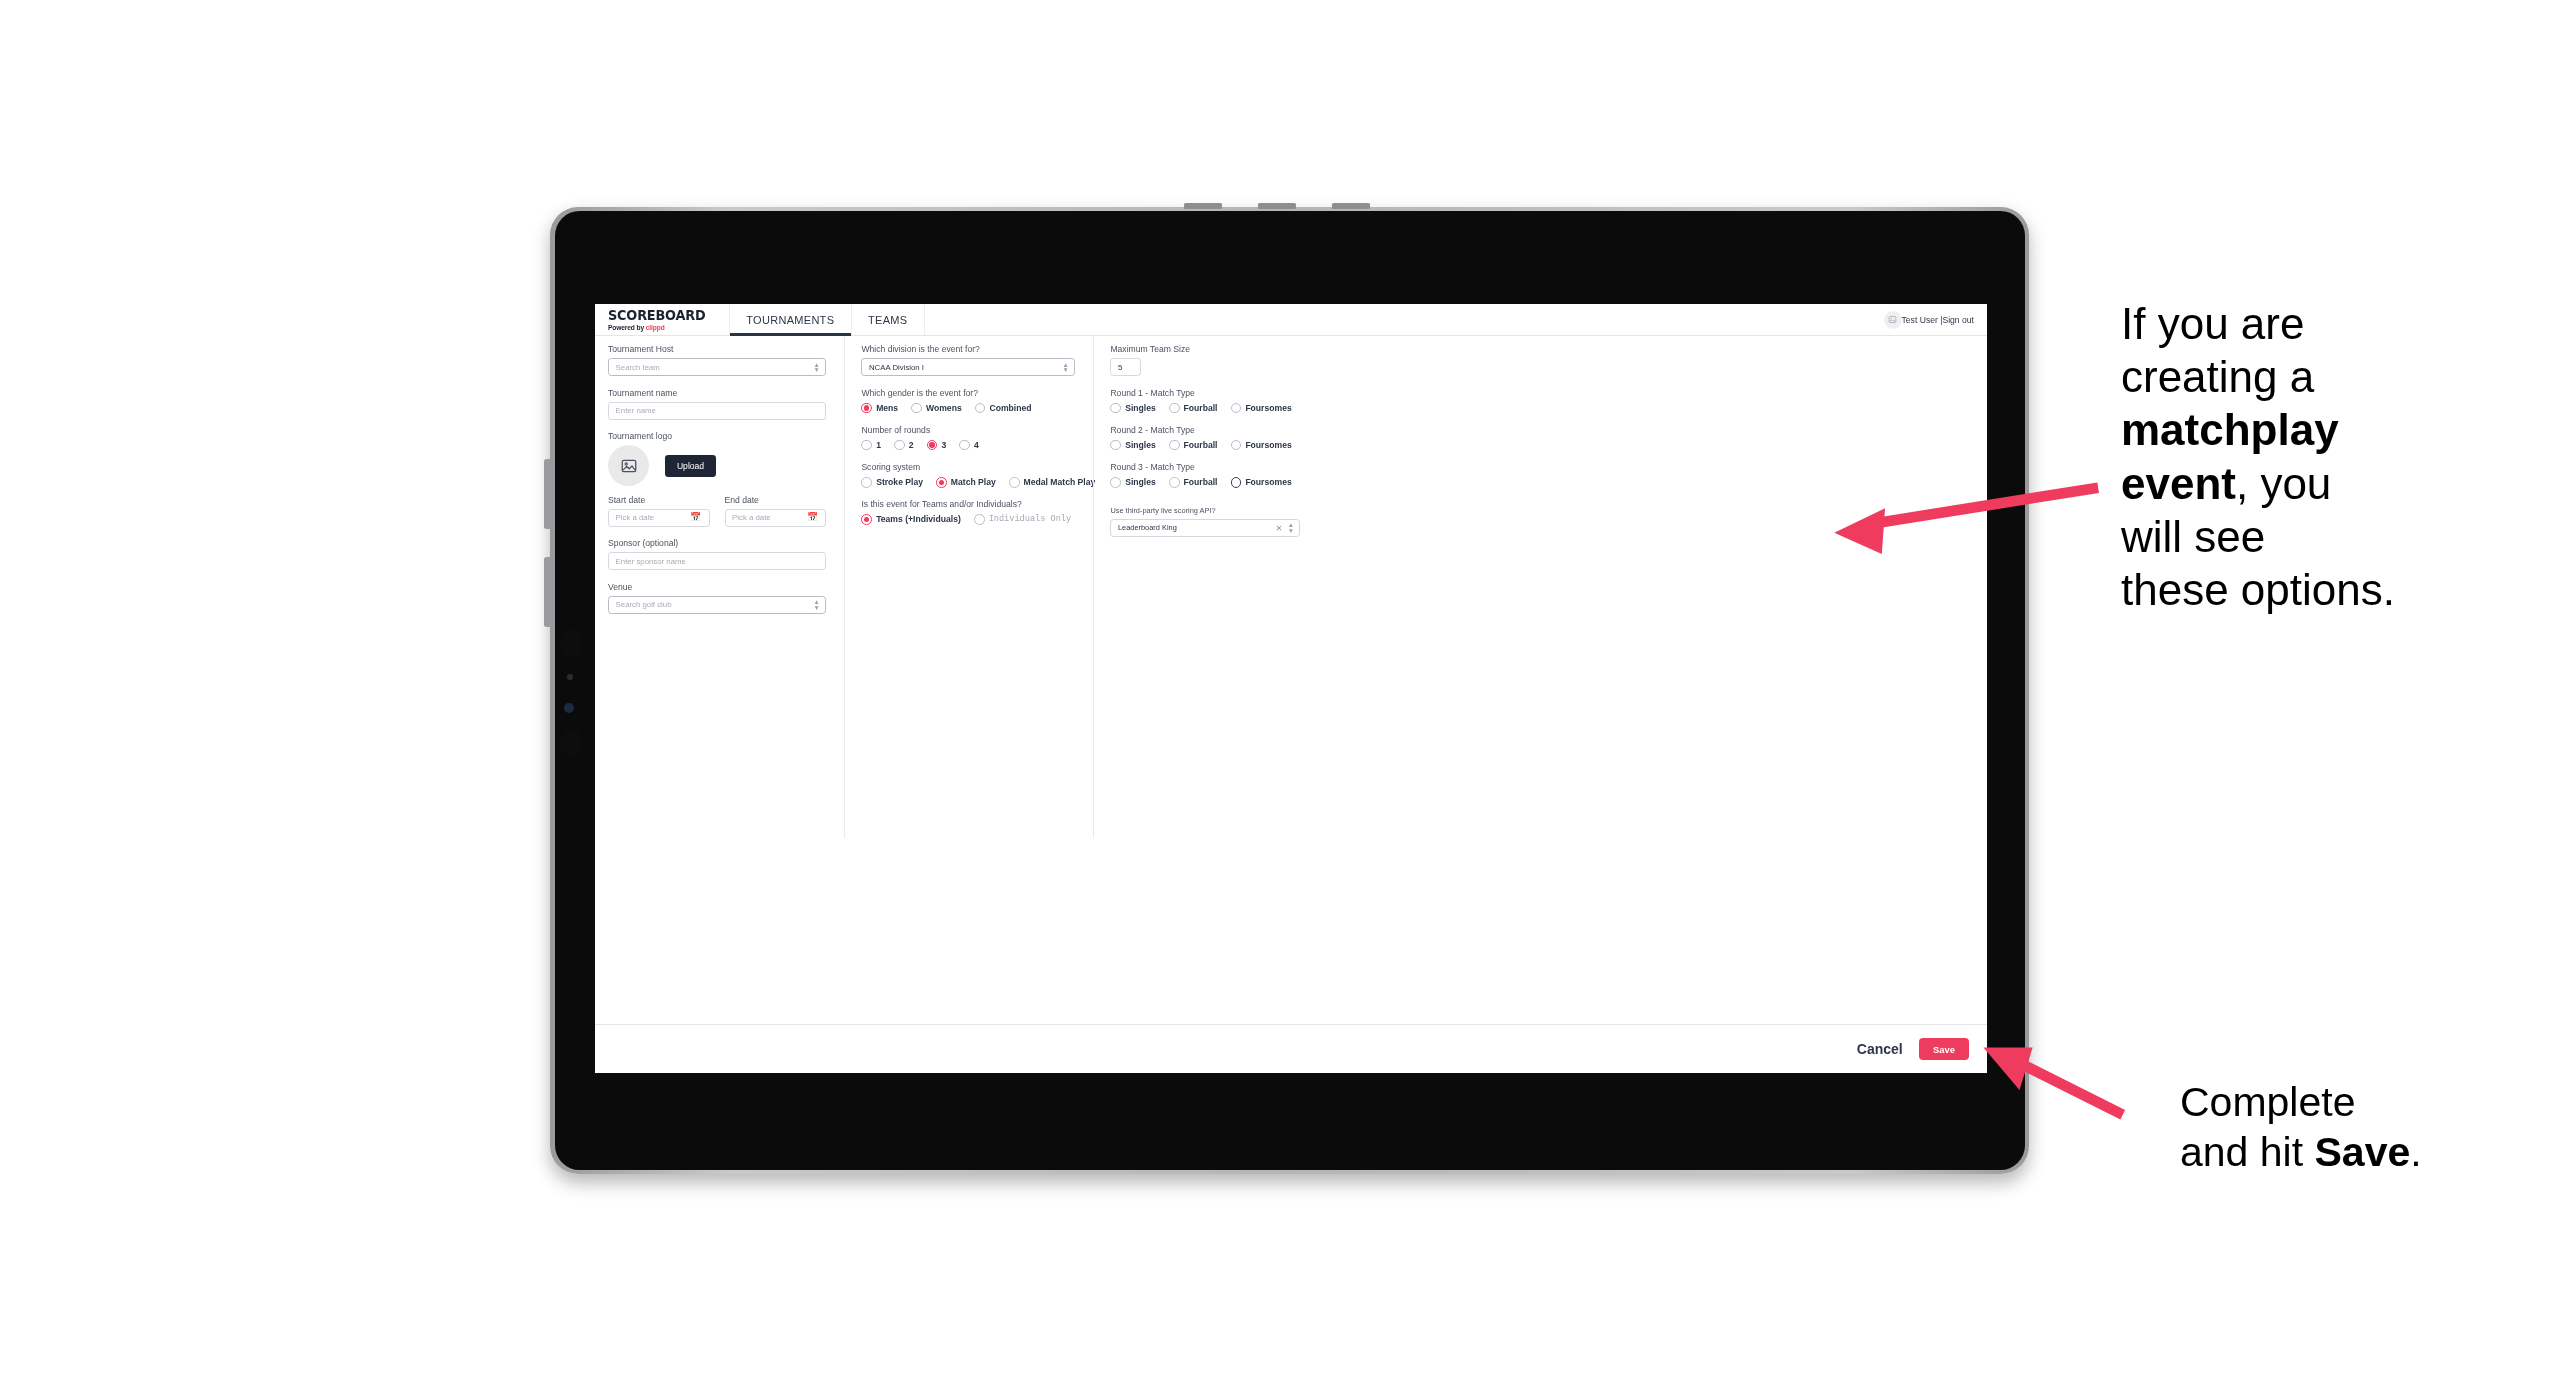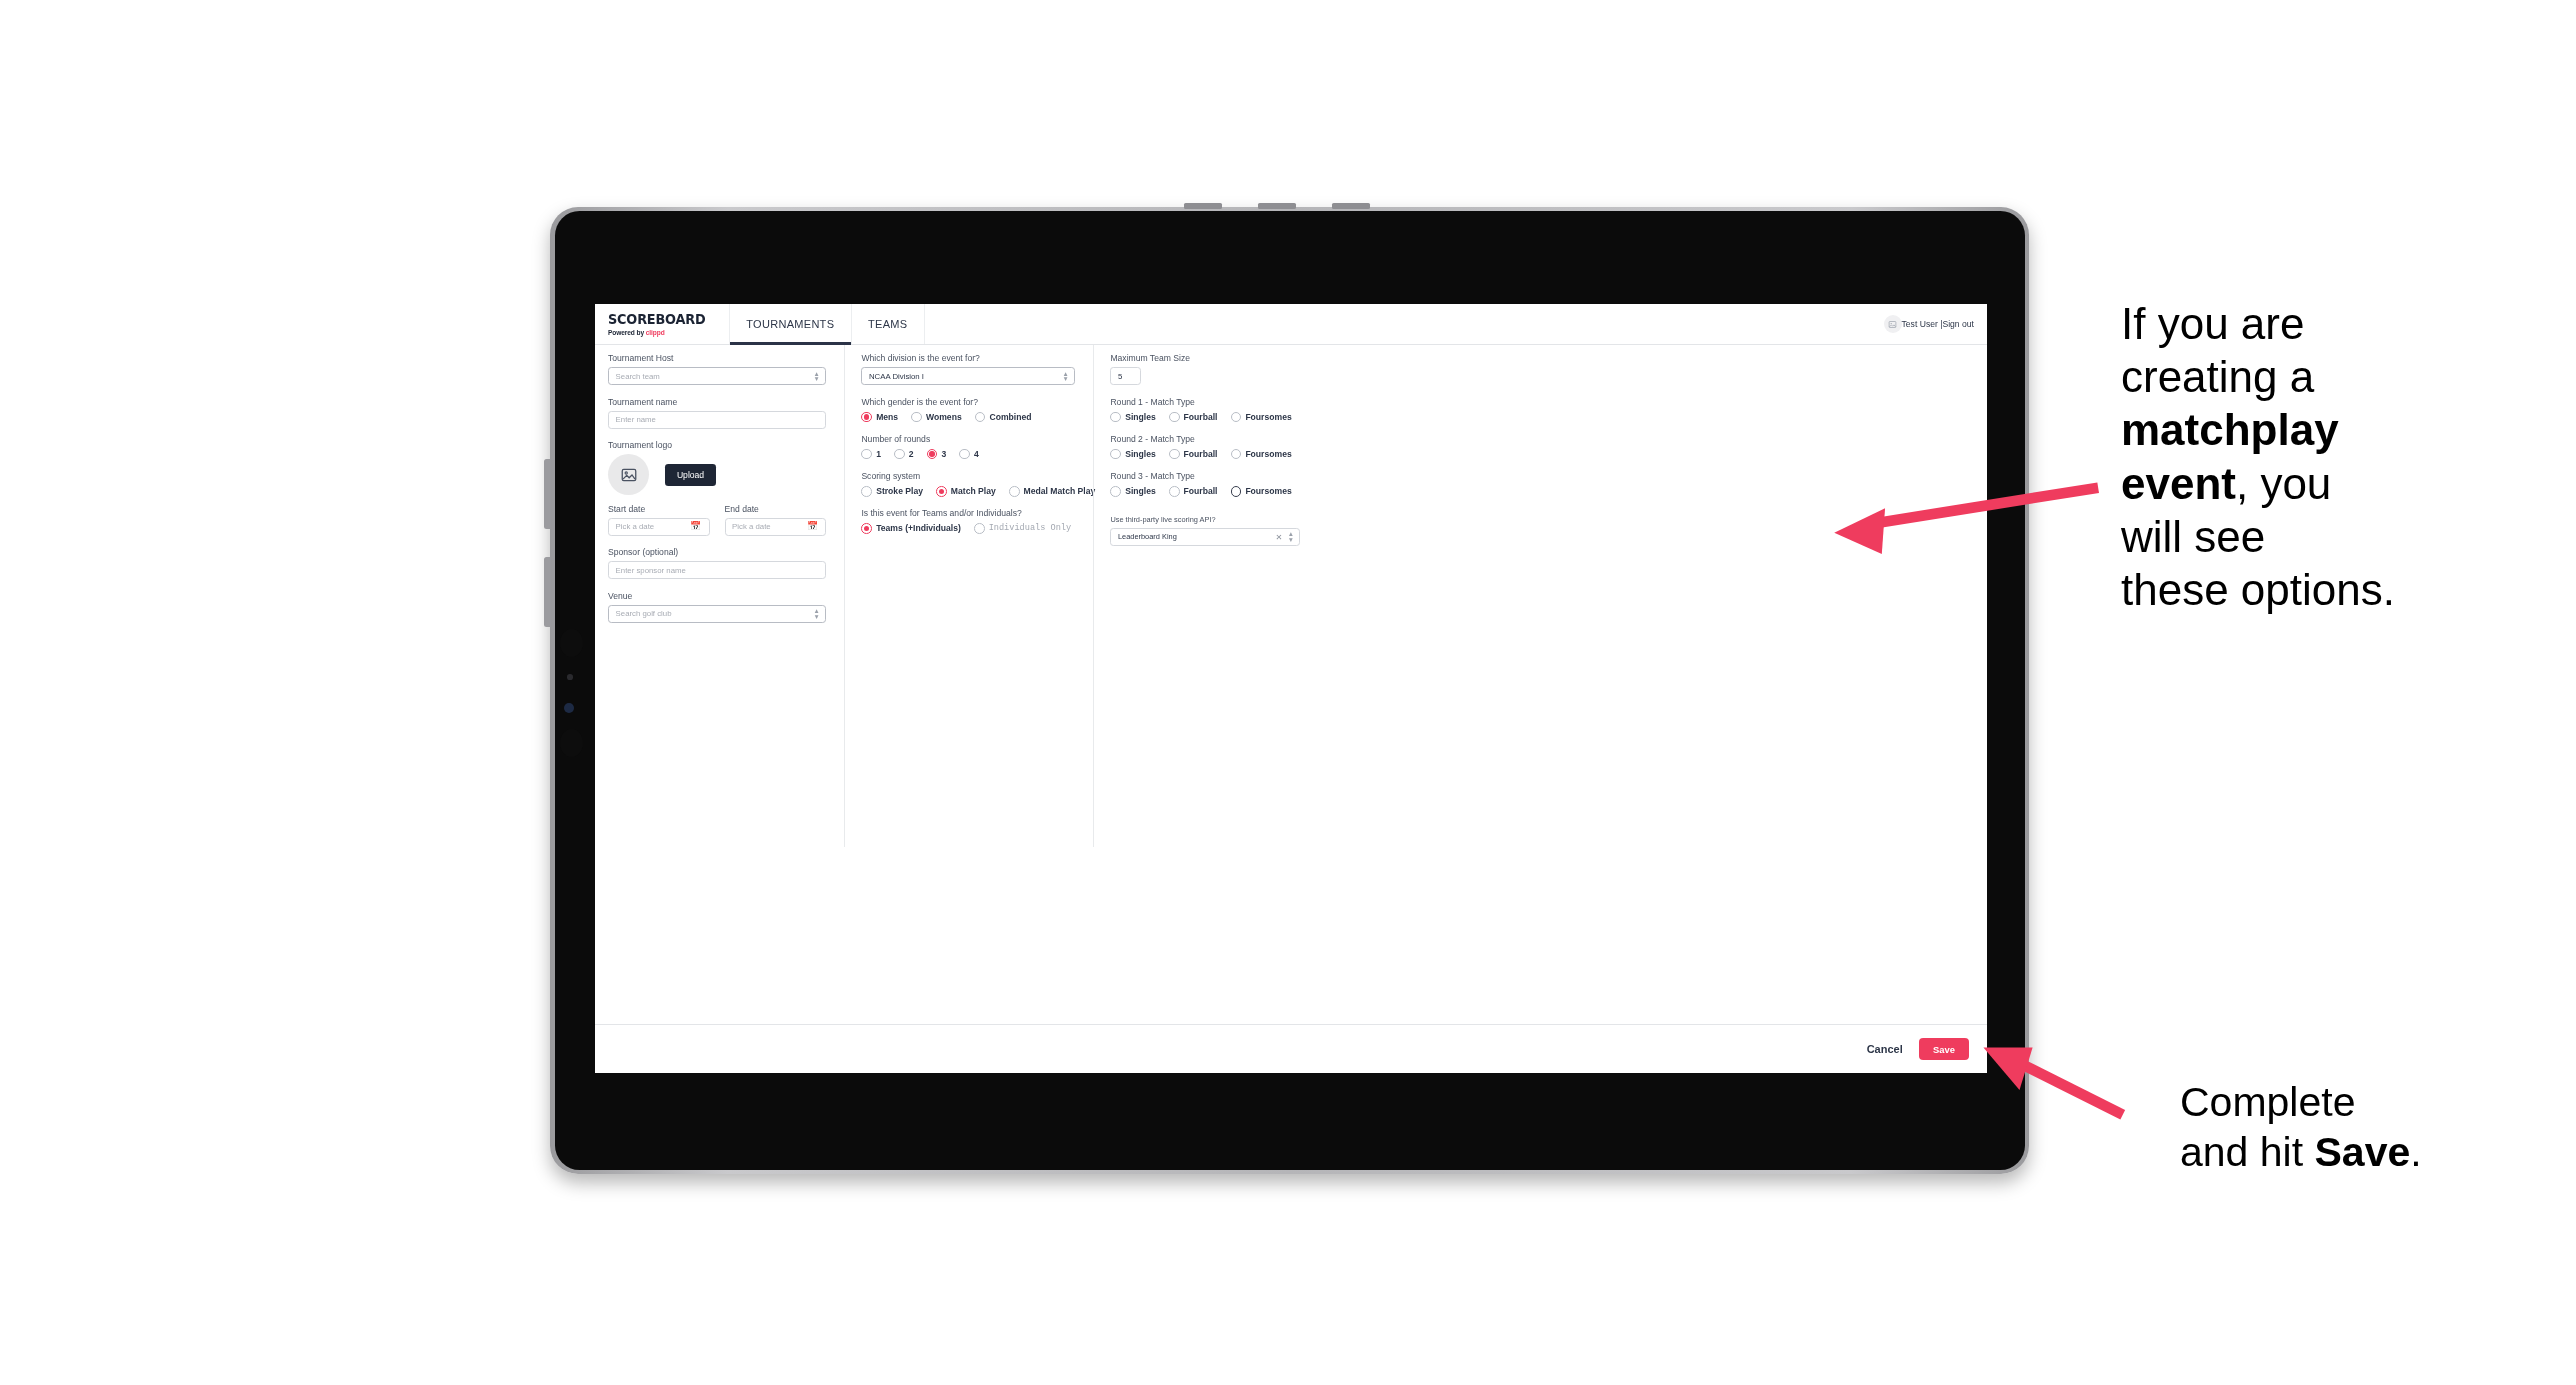--- a/index.html
+++ b/index.html
@@ -43,21 +43,21 @@
   .app {
     position: absolute;
     left: 595px; top: 304px;
     width: 1392px; height: 769px;
     background: #ffffff;
     overflow: hidden;
   }
 
   
   .app-header {
-    position: relative; height: 41px;
+    position: relative; height: 32px;
     background: #ffffff;
     border-bottom: 0.8px solid #e3e5e8;
     display: flex; align-items: stretch;
   }
   .brand {
     display: flex; flex-direction: column; justify-content: center;
     padding: 0 14.8px 0 13px;
     border-right: 0.8px solid #eceef0;
   }
   .brand-main {
@@ -182,21 +182,21 @@
 
   .small-input { width: 31px; }
 
   
   .app-footer {
     position: absolute; left: 0; right: 0; bottom: 0;
     height: 49px; border-top: 0.8px solid #e3e5e8; background: #fff;
     display: flex; align-items: center; justify-content: flex-end;
     padding-right: 18px; gap: 16.4px;
   }
-  .cancel-btn { font-size: 11px; color: #2d3648; cursor: pointer; font-weight: 600; }
+  .cancel-btn { font-size: 14px; color: #2d3648; cursor: pointer; font-weight: 600; }
   .save-btn {
     background: #ef3c5e; color: #fff; font-size: 9.4px; font-weight: 600;
     padding: 5.7px 14px; border-radius: 4.1px; cursor: pointer;
   }
 
   
   .anno {
     position: absolute;
     font-family: "Liberation Sans", sans-serif;
     color: #000; line-height: 1.21;

